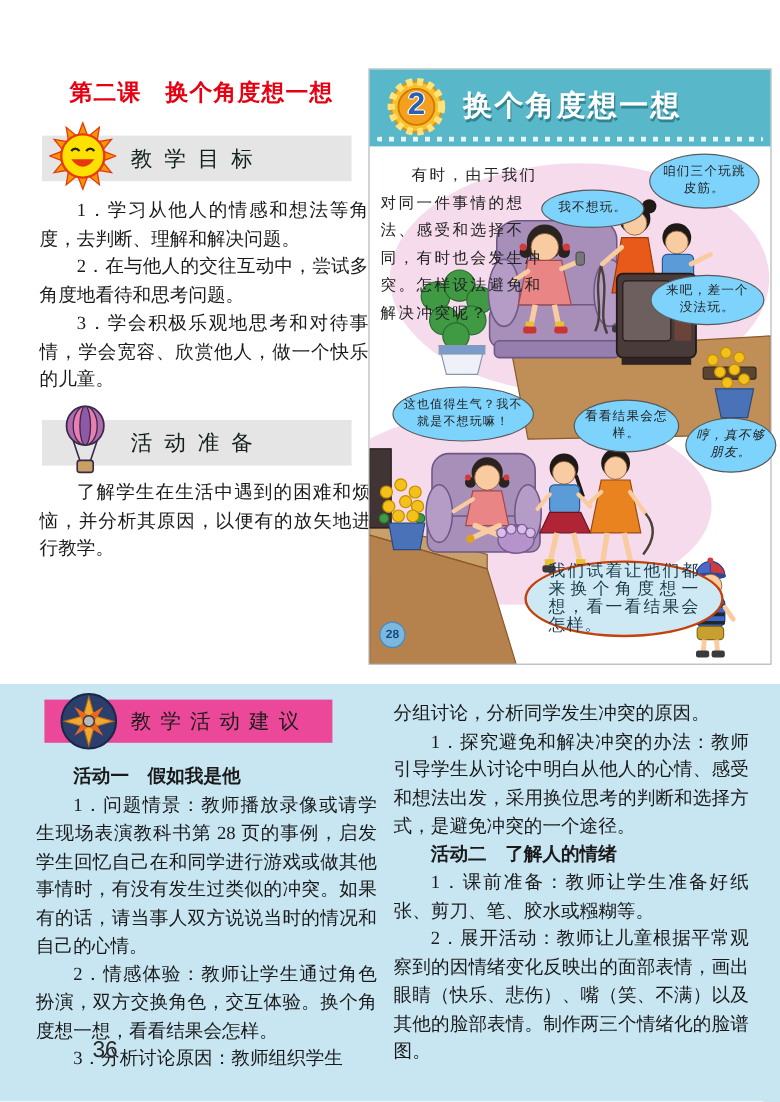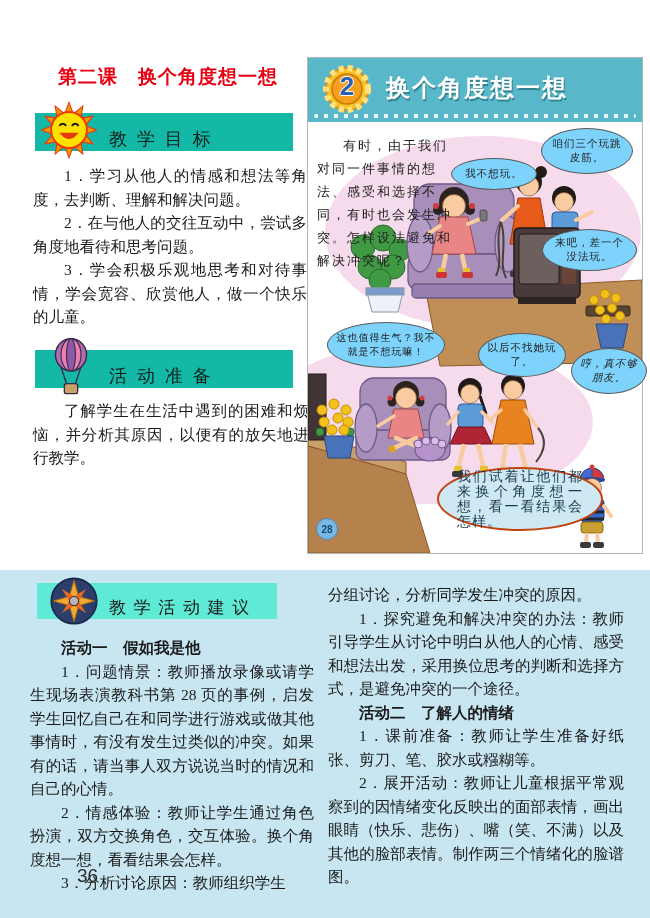--- a/index.html
+++ b/index.html
@@ -2,21 +2,21 @@
 <html><head>
 <meta charset="utf-8">
 <style>
   html,body{margin:0;padding:0;}
   body{width:650px;height:918px;position:relative;background:#ffffff;overflow:hidden;
        font-family:"Liberation Serif","DejaVu Serif",serif;color:#1a1a1a;}
   .abs{position:absolute;}
   
   .lesson-title{left:58px;top:64px;font-family:"Liberation Sans","DejaVu Sans",sans-serif;
       font-weight:bold;font-size:19px;letter-spacing:1px;color:#e60012;}
-  .banner{height:38px;background:#14b8a6;display:flex;align-items:flex-end;}
+  .banner{height:38px;background:#e5e5e5;display:flex;align-items:center;}
   .banner .banner-label{margin-left:74px;font-size:18px;letter-spacing:0.55em;color:#13211e;
       font-family:"Liberation Sans","DejaVu Sans",sans-serif;white-space:nowrap;}
   .banner .banner-icon{position:absolute;}
   .banner1{left:35px;top:113px;width:258px;}
   .banner2{left:35px;top:350px;width:258px;}
   .body-text{font-size:15.5px;line-height:23.5px;text-align:justify;}
   .body-text p{margin:0;text-indent:2em;}
   .objectives-text{left:33px;top:164px;width:274px;}
   .prep-text{left:33px;top:399px;width:276px;}
   
@@ -46,21 +46,21 @@
   .summary-bubble{position:absolute;left:129px;top:409px;width:166px;height:64px;
       background:#cfe9f4;border:2px solid #c2410c;border-radius:50%;
       display:flex;align-items:center;justify-content:center;text-align:justify;
       font-size:14px;line-height:15px;letter-spacing:1px;padding:8px 18px;box-sizing:border-box;color:#1a3a4a;}
   .page-dot{position:absolute;left:8px;top:460px;width:22px;height:22px;border-radius:50%;
       background:#7ab8e0;border:1px solid #4a88c0;box-sizing:border-box;
       display:flex;align-items:center;justify-content:center;
       font-family:"Liberation Sans","DejaVu Sans",sans-serif;font-size:10px;font-weight:bold;color:#15497e;}
   
   .bottom-section{left:0;top:570px;width:650px;height:348px;background:#c7e6f2;}
-  .banner3{position:absolute;left:37px;top:13px;width:240px;height:36px;background:#5eead4;display:flex;align-items:flex-end;}
+  .banner3{position:absolute;left:37px;top:13px;width:240px;height:36px;background:#ec4899;display:flex;align-items:center;}
   .banner3 .banner-label{margin-left:72px;font-size:17px;letter-spacing:0.45em;color:#1a1a1a;
       font-family:"Liberation Sans","DejaVu Sans",sans-serif;white-space:nowrap;}
   .col{position:absolute;font-size:15.5px;line-height:23.5px;text-align:justify;}
   .col p{margin:0;text-indent:2em;}
   .col p.no-indent{text-indent:0;}
   .col .heading{font-weight:bold;text-indent:2em;}
   .col-left{left:30px;top:66px;width:284px;}
   .col-right{left:328px;top:13px;width:296px;}
   .page-number{left:33px;top:295px;font-family:"Liberation Sans","DejaVu Sans",sans-serif;
       font-size:19px;color:#2a2a2a;position:absolute;margin-left:44px;}
@@ -323,21 +323,21 @@
         <rect x="285" y="420" width="11" height="6" rx="2" fill="#3a3a3a"></rect>
     </g>
   </svg>
 
   <div class="narration">有时，由于我们对同一件事情的想法、感受和选择不同，有时也会发生冲突。怎样设法避免和解决冲突呢？</div>
 
   <div class="bubble b1">我不想玩。</div>
   <div class="bubble b2">咱们三个玩跳皮筋。</div>
   <div class="bubble b3">来吧，差一个没法玩。</div>
   <div class="bubble b4">这也值得生气？我不就是不想玩嘛！</div>
-  <div class="bubble b5">以后不找她玩了。</div>
+  <div class="bubble b5">看看结果会怎样。</div>
   <div class="bubble b6">哼，真不够朋友。</div>
 
   <div class="summary-bubble">我们试着让他们都来换个角度想一想，看一看结果会怎样。</div>
   <div class="page-dot">28</div>
 </div>
 
 <div class="abs bottom-section">
   <div class="banner3">
     <svg class="banner-icon" style="position:absolute;left:12px;top:-7px" width="50" height="50" viewBox="0 0 44 44">
       <circle cx="22" cy="22" r="20" fill="#2c3e6b" stroke="#1a2749" stroke-width="1.5"></circle>

